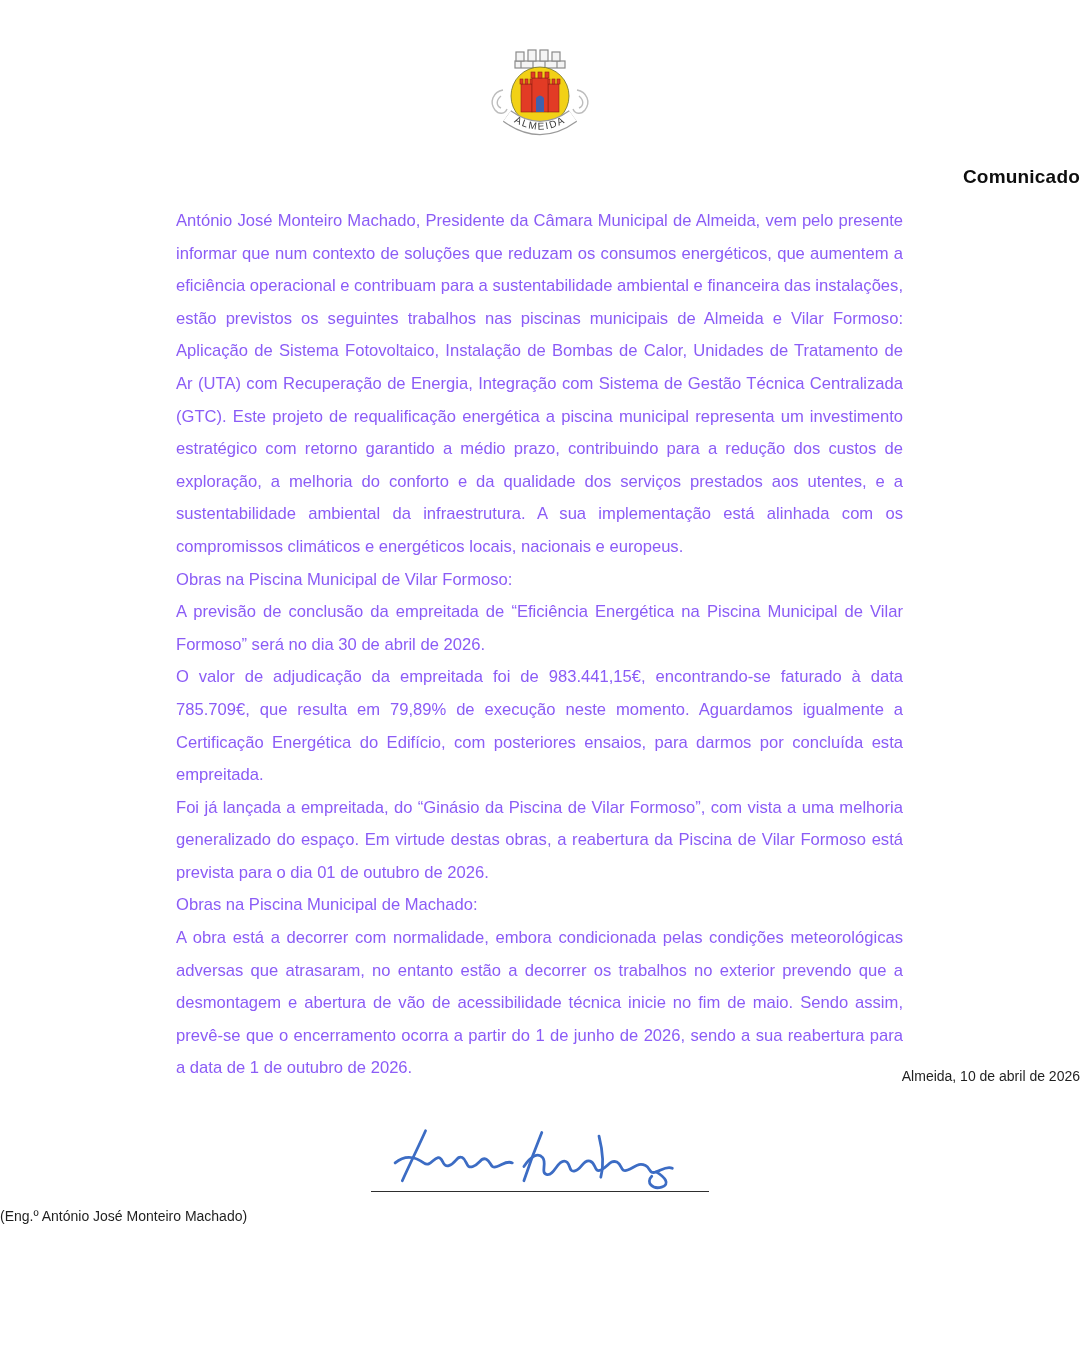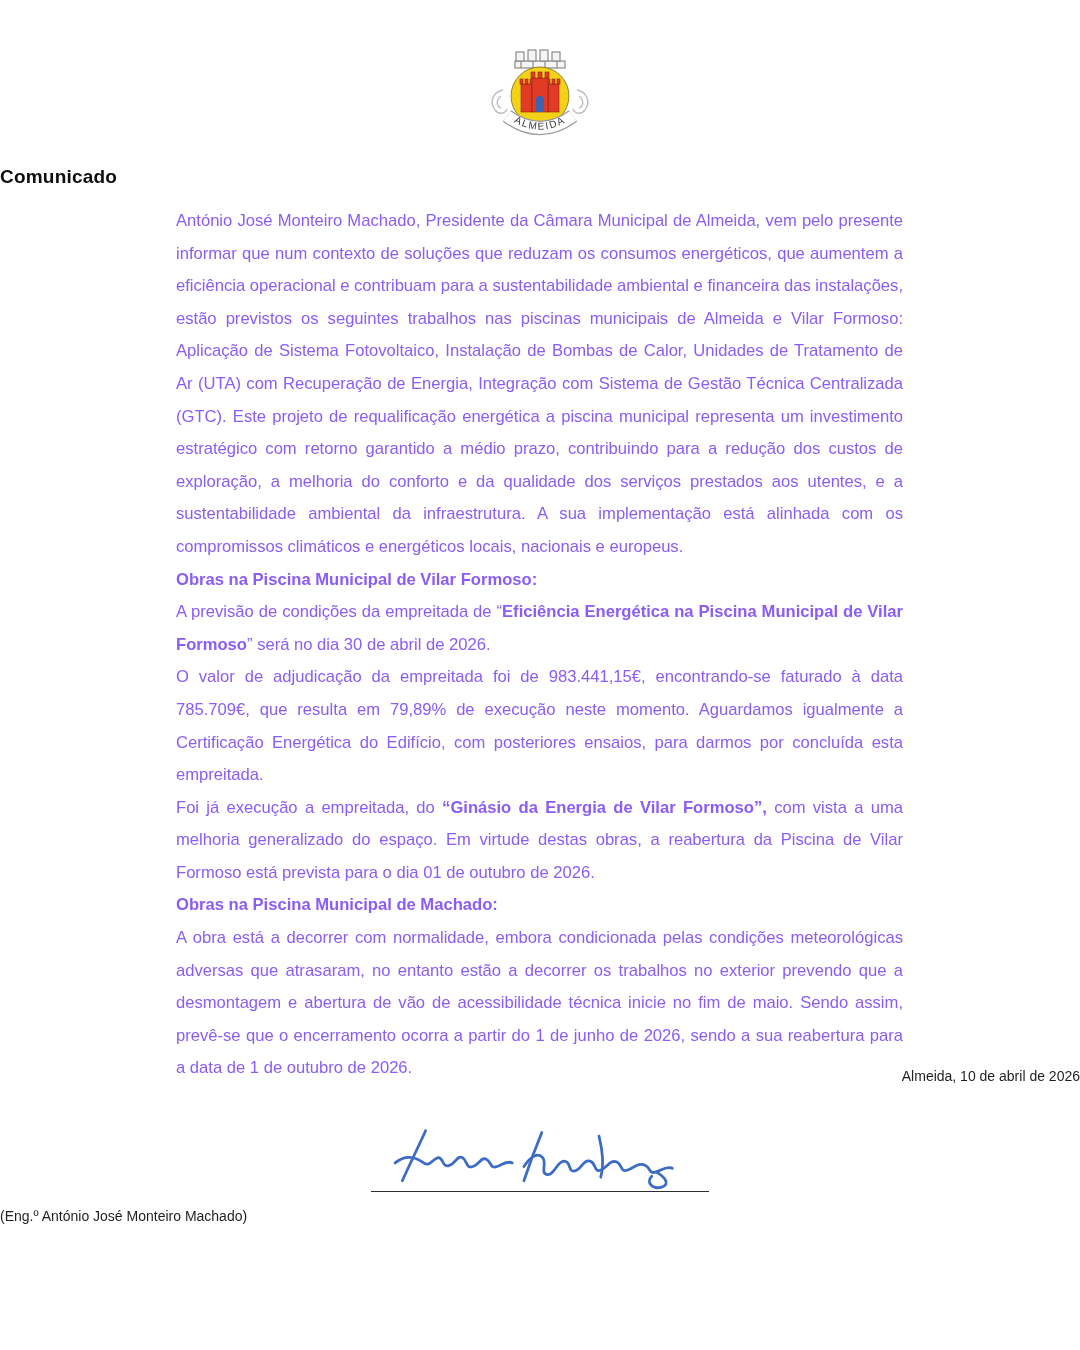--- a/index.html
+++ b/index.html
@@ -14,38 +14,38 @@
   }
   .logo{
     position:absolute;
     top:48px;left:50%;
     transform:translateX(-50%);
     width:110px;height:100px;
   }
   .doc-title{
     position:absolute;
     top:166px;left:0;width:100%;
-    text-align:left;
+    text-align:right;
     font-size:19px;
     font-weight:bold;
     color:#0e0e0e;
     letter-spacing:0.2px;
   }
   .doc-body{
     position:absolute;
     top:205px;left:176px;
     width:727px;
     font-size:16.6px;
     line-height:32.6px;
     text-align:justify;
     color:#8b5cf6;
   }
   .doc-body p{margin:0;}
   .doc-body .heading{font-weight:bold;text-align:left;}
-  .doc-body .bold{font-weight:bold;margin-top:44px;}
+  .doc-body .bold{font-weight:normal;margin-top:44px;}
   .closing-date{
     position:absolute;
     top:1068px;left:0;width:100%;
     text-align:right;font-size:14px;
   }
   .closing-role{
     position:absolute;
     top:1104px;left:0;width:100%;
     text-align:center;font-size:16.6px;
   }
@@ -123,23 +123,23 @@
     <text font-size="10" font-family="Liberation Sans, sans-serif" letter-spacing="1.6" fill="#3a3a3a">
       <textPath href="#bannerPath" startOffset="50%" text-anchor="middle">ALMEIDA</textPath>
     </text>
   </svg>
 
   <div class="doc-title">Comunicado</div>
 
   <div class="doc-body">
       <p class="para"><span>António José Monteiro Machado, Presidente da Câmara Municipal de Almeida, vem pelo presente informar que num contexto de soluções que reduzam os consumos energéticos, que aumentem a eficiência operacional e contribuam para a sustentabilidade ambiental e financeira das instalações, estão previstos os seguintes trabalhos nas piscinas municipais de Almeida e Vilar Formoso: Aplicação de Sistema Fotovoltaico, Instalação de Bombas de Calor, Unidades de Tratamento de Ar (UTA) com Recuperação de Energia, Integração com Sistema de Gestão Técnica Centralizada (GTC). Este projeto de requalificação energética a piscina municipal representa um investimento estratégico com retorno garantido a médio prazo, contribuindo para a redução dos custos de exploração, a melhoria do conforto e da qualidade dos serviços prestados aos utentes, e a sustentabilidade ambiental da infraestrutura. A sua implementação está alinhada com os compromissos climáticos e energéticos locais, nacionais e europeus.</span></p>
       <p class="heading"><span class="bold">Obras na Piscina Municipal de Vilar Formoso:</span></p>
-      <p class="para"><span>A previsão de condições da empreitada de “</span><span class="bold">Eficiência Energética na Piscina Municipal de Vilar Formoso</span><span>” será no dia 30 de abril de 2026.</span></p>
+      <p class="para"><span>A previsão de conclusão da empreitada de “</span><span class="bold">Eficiência Energética na Piscina Municipal de Vilar Formoso</span><span>” será no dia 30 de abril de 2026.</span></p>
       <p class="para"><span>O valor de adjudicação da empreitada foi de 983.441,15€, encontrando-se faturado à data 785.709€, que resulta em 79,89% de execução neste momento. Aguardamos igualmente a Certificação Energética do Edifício, com posteriores ensaios, para darmos por concluída esta empreitada.</span></p>
-      <p class="para"><span>Foi já execução a empreitada, do </span><span class="bold">“Ginásio da Energia de Vilar Formoso”,</span><span> com vista a uma melhoria generalizado do espaço. Em virtude destas obras, a reabertura da Piscina de Vilar Formoso está prevista para o dia 01 de outubro de 2026.</span></p>
+      <p class="para"><span>Foi já lançada a empreitada, do </span><span class="bold">“Ginásio da Piscina de Vilar Formoso”,</span><span> com vista a uma melhoria generalizado do espaço. Em virtude destas obras, a reabertura da Piscina de Vilar Formoso está prevista para o dia 01 de outubro de 2026.</span></p>
       <p class="heading"><span class="bold">Obras na Piscina Municipal de Machado:</span></p>
       <p class="para"><span>A obra está a decorrer com normalidade, embora condicionada pelas condições meteorológicas adversas que atrasaram, no entanto estão a decorrer os trabalhos no exterior prevendo que a desmontagem e abertura de vão de acessibilidade técnica inicie no fim de maio. Sendo assim, prevê-se que o encerramento ocorra a partir do 1 de junho de 2026, sendo a sua reabertura para a data de 1 de outubro de 2026.</span></p>
     </div>
 
   <div class="closing-date">Almeida, 10 de abril de 2026</div>
 
   <div class="signature-wrap">
     <svg viewBox="0 0 340 85" width="360" height="76" aria-hidden="true">
       <g fill="none" stroke-width="3.1" stroke-linecap="round" stroke-linejoin="round" stroke="#3c6cc4">
         <path d="M42,12 C34,30 24,50 16,68"></path>

